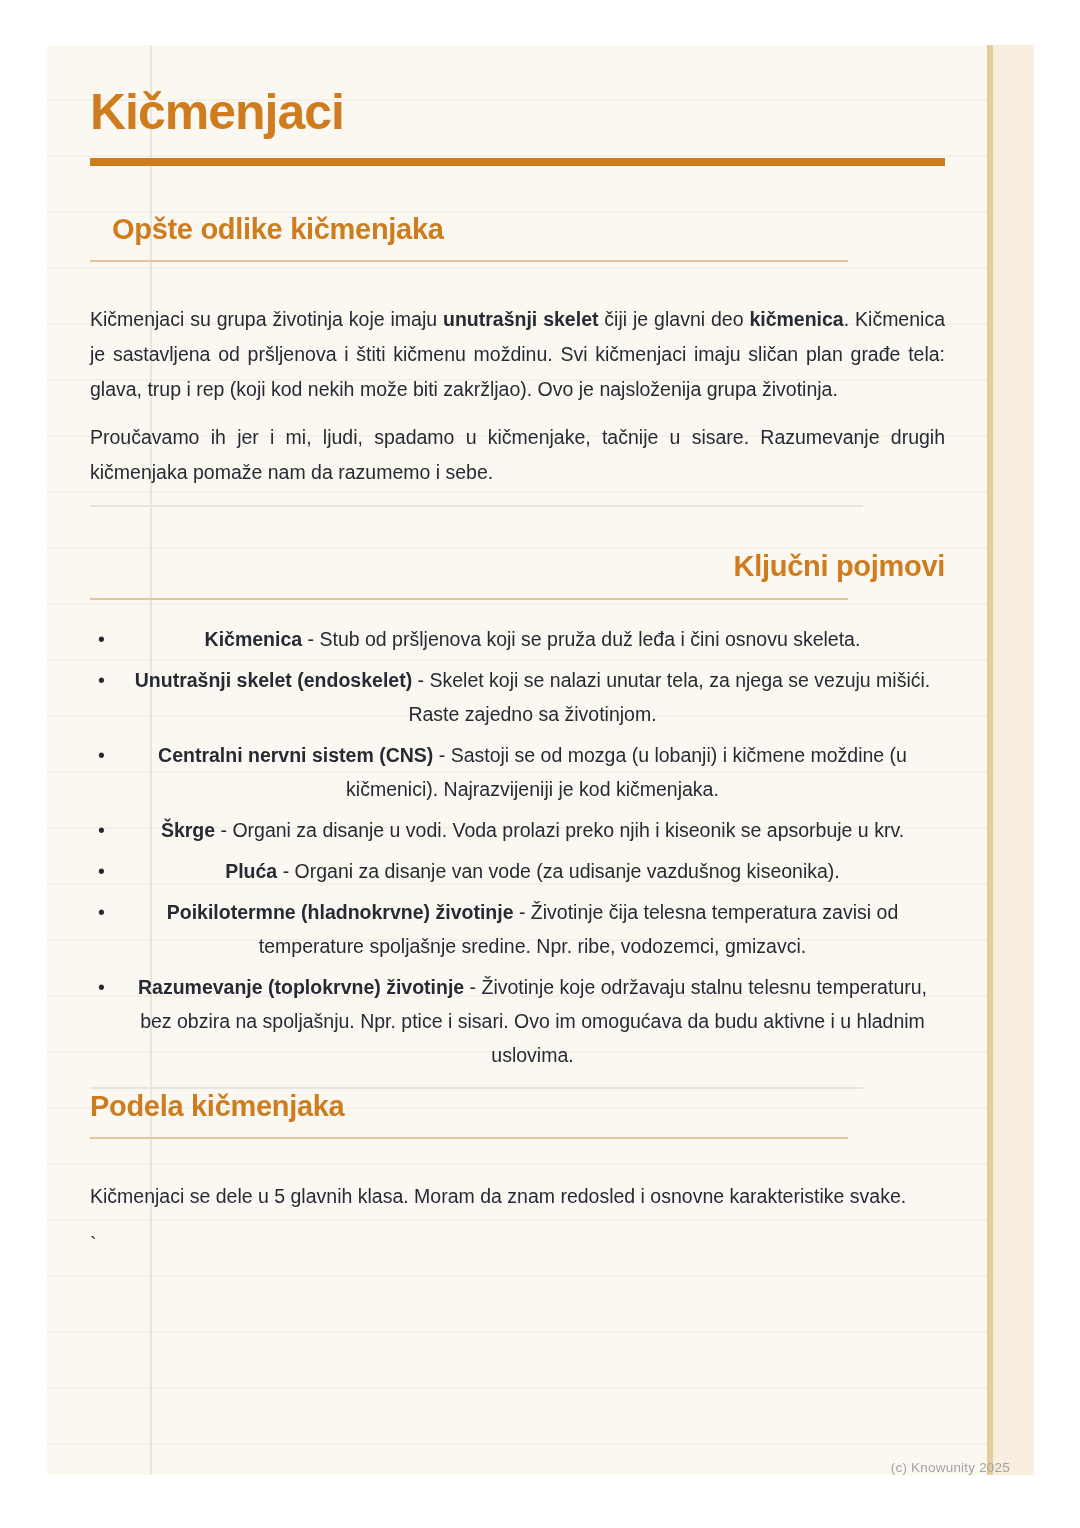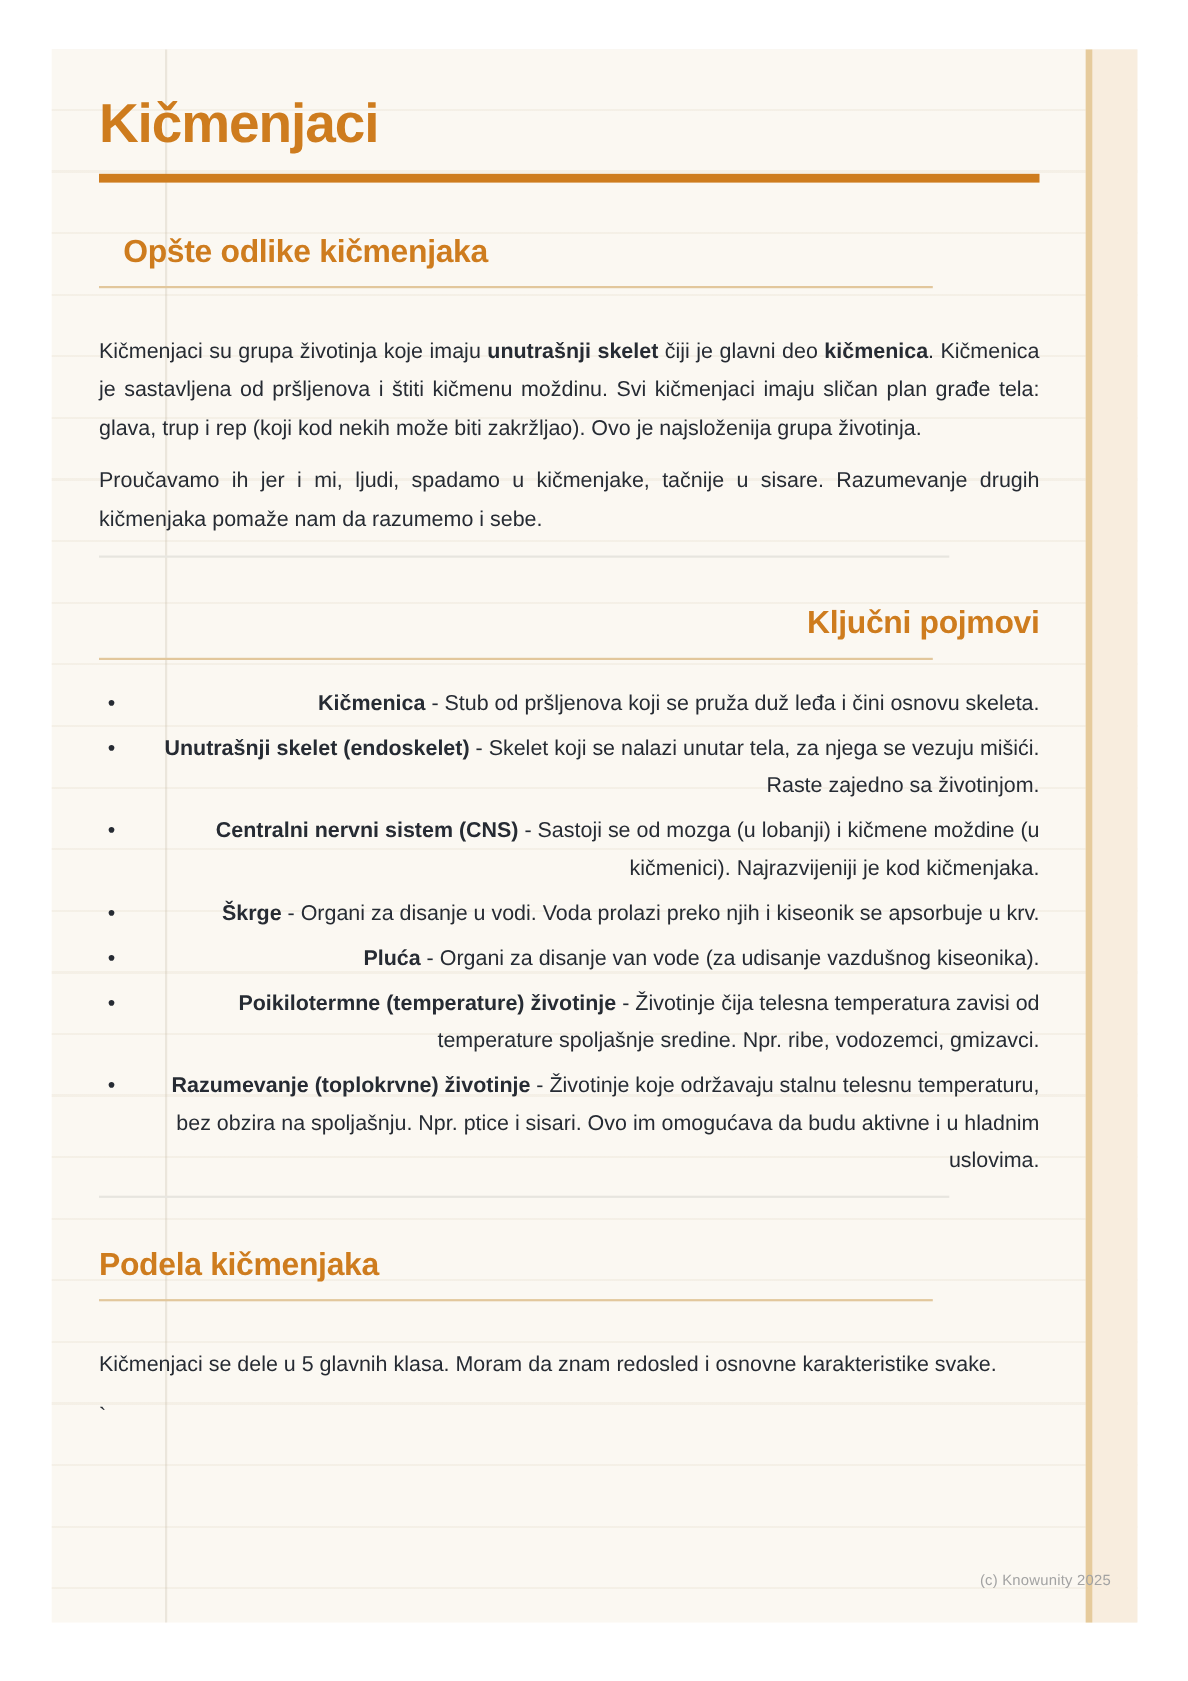--- a/index.html
+++ b/index.html
@@ -48,55 +48,55 @@
   .rule-thick{
     margin-top:16px;height:8px;width:100%;
     background:var(--accent);
   }
   h2{
     font-size:29px;line-height:1.22;font-weight:700;
     color:var(--accent);letter-spacing:-.3px;
   }
   .h2-general{margin-top:46px;margin-left:22px;}
   .h2-terms{margin-top:42px;text-align:right;}
-  .h2-division{margin-top:44px;}
+  .h2-division{}
   .rule-thin{
     margin-top:13px;height:2px;width:758px;
     background:var(--accent-soft);
   }
   p.body{
     margin-top:40px;
     font-size:19.5px;line-height:35px;
     text-align:justify;
   }
   p.body + p.body{margin-top:13px;}
   .divider{
     height:2px;width:773px;background:var(--divider);
     margin-top:16px;
   }
   .divider.before-section{margin-top:15px;}
   ul.terms{
     list-style:none;margin-top:22px;
   }
   ul.terms li{
     position:relative;padding-left:30px;margin-bottom:7px;
-    font-size:19.5px;line-height:34px;text-align:right;
+    font-size:19.5px;line-height:34px;text-align:center;
   }
   ul.terms li::before{
     content:"\2022";
     position:absolute;left:8px;top:0;
     font-size:19.5px;line-height:34px;color:var(--text);
   }
   ul.terms strong{font-weight:700;}
   .stray{
     display:block;margin-top:16px;
     font-size:20px;line-height:28px;
   }
   .footer{
-    position:absolute;top:1429px;right:70px;
+    position:absolute;top:1460px;right:70px;
     font-size:13.5px;letter-spacing:.2px;
     color:var(--footer-text);
     z-index:3;
   }
 </style>
 </head>
 <body>
 
 <div class="sheet">
   <div class="vline"></div>
@@ -117,21 +117,21 @@
 
     <h2 class="h2-terms">Ključni pojmovi</h2>
     <div class="rule-thin"></div>
 
     <ul class="terms">
       <li><strong>Kičmenica</strong><span> - Stub od pršljenova koji se pruža duž leđa i čini osnovu skeleta.</span></li>
       <li><strong>Unutrašnji skelet (endoskelet)</strong><span> - Skelet koji se nalazi unutar tela, za njega se vezuju mišići. Raste zajedno sa životinjom.</span></li>
       <li><strong>Centralni nervni sistem (CNS)</strong><span> - Sastoji se od mozga (u lobanji) i kičmene moždine (u kičmenici). Najrazvijeniji je kod kičmenjaka.</span></li>
       <li><strong>Škrge</strong><span> - Organi za disanje u vodi. Voda prolazi preko njih i kiseonik se apsorbuje u krv.</span></li>
       <li><strong>Pluća</strong><span> - Organi za disanje van vode (za udisanje vazdušnog kiseonika).</span></li>
-      <li><strong>Poikilotermne (temperature) životinje</strong><span> - Životinje čija telesna temperatura zavisi od temperature spoljašnje sredine. Npr. ribe, vodozemci, gmizavci.</span></li>
+      <li><strong>Poikilotermne (hladnokrvne) životinje</strong><span> - Životinje čija telesna temperatura zavisi od temperature spoljašnje sredine. Npr. ribe, vodozemci, gmizavci.</span></li>
       <li><strong>Razumevanje (toplokrvne) životinje</strong><span> - Životinje koje održavaju stalnu telesnu temperaturu, bez obzira na spoljašnju. Npr. ptice i sisari. Ovo im omogućava da budu aktivne i u hladnim uslovima.</span></li>
     </ul>
 
     <div class="divider before-section"></div>
 
     <h2 class="h2-division">Podela kičmenjaka</h2>
     <div class="rule-thin"></div>
 
     <p class="body">Kičmenjaci se dele u 5 glavnih klasa. Moram da znam redosled i osnovne karakteristike svake.</p>
 

